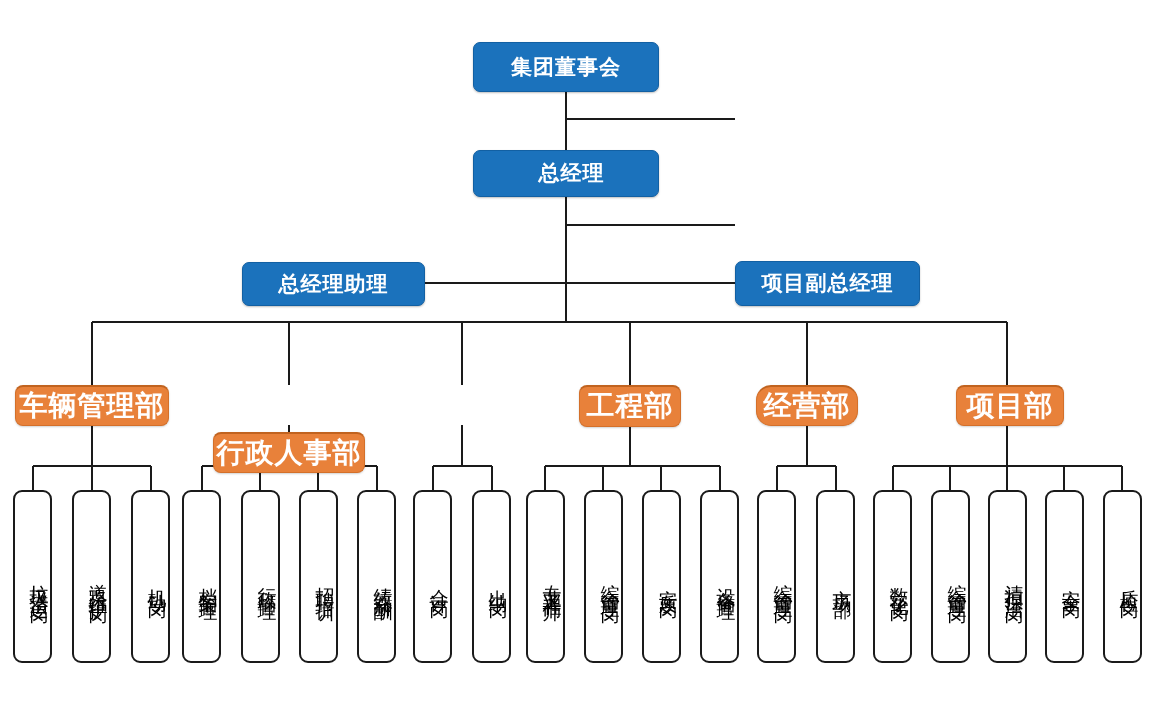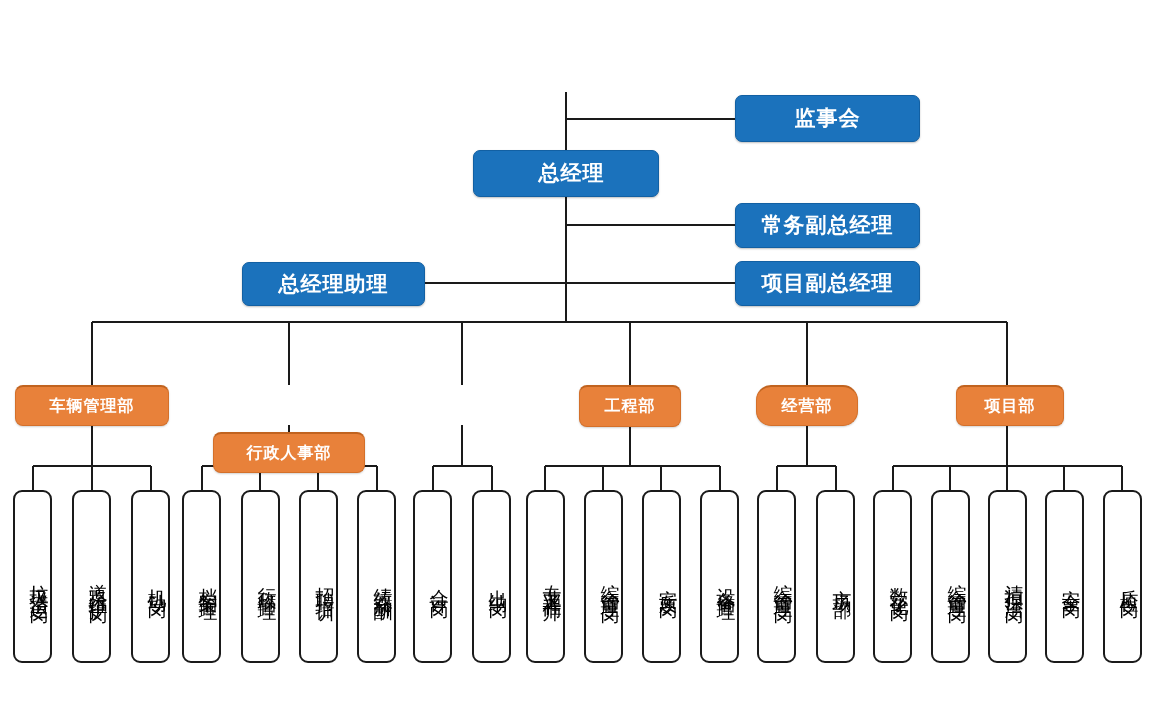--- a/index.html
+++ b/index.html
@@ -46,21 +46,21 @@
     letter-spacing: 1px;
     box-shadow: 0 1px 2px rgba(0,0,0,0.25);
   }
   
   .node.orange {
     background: #E8813A;
     border: 1px solid #D4702A;
     border-top: 2px solid #C1631F;
     border-radius: 8px;
     color: #ffffff;
-    font-size: 16px;
+    font-size: 28px;
     font-weight: 700;
     letter-spacing: 1px;
     box-shadow: 0 1px 2px rgba(0,0,0,0.18);
   }
   
   .node.leaf {
     background: #ffffff;
     border: 2px solid #1a1a1a;
     border-radius: 9px;
     color: #000000;
@@ -137,26 +137,25 @@
       <line x1="1007" y1="425" x2="1007" y2="466" stroke-width="1.6"></line>
       <line x1="893" y1="466" x2="1122" y2="466" stroke-width="1.6"></line>
       <line x1="893" y1="466" x2="893" y2="490" stroke-width="1.6"></line>
       <line x1="950" y1="466" x2="950" y2="490" stroke-width="1.6"></line>
       <line x1="1007" y1="466" x2="1007" y2="490" stroke-width="1.6"></line>
       <line x1="1064" y1="466" x2="1064" y2="490" stroke-width="1.6"></line>
       <line x1="1122" y1="466" x2="1122" y2="490" stroke-width="1.6"></line>
     </g>
   </svg>
 
+  <div class="node blue" style="left:473px; top:42px; width:186px; height:50px;">集团董事会</div>
 
-  <div class="node blue" style="left:735px; top:95px; width:185px; height:47px;">监事会</div>
 
   <div class="node blue" style="left:473px; top:150px; width:186px; height:47px;padding-left:11px;">总经理</div>
 
-  <div class="node blue" style="left:735px; top:203px; width:185px; height:45px;">常务副总经理</div>
 
   <div class="node blue" style="left:242px; top:262px; width:183px; height:44px;">总经理助理</div>
 
   <div class="node blue" style="left:735px; top:261px; width:185px; height:45px;">项目副总经理</div>
 
   <div class="node orange" style="left:15px; top:385px; width:154px; height:41px;">车辆管理部</div>
 
   <div class="node orange" style="left:213px; top:385px; width:152px; height:41px;margin-top:47px;">行政人事部</div>
 
 

